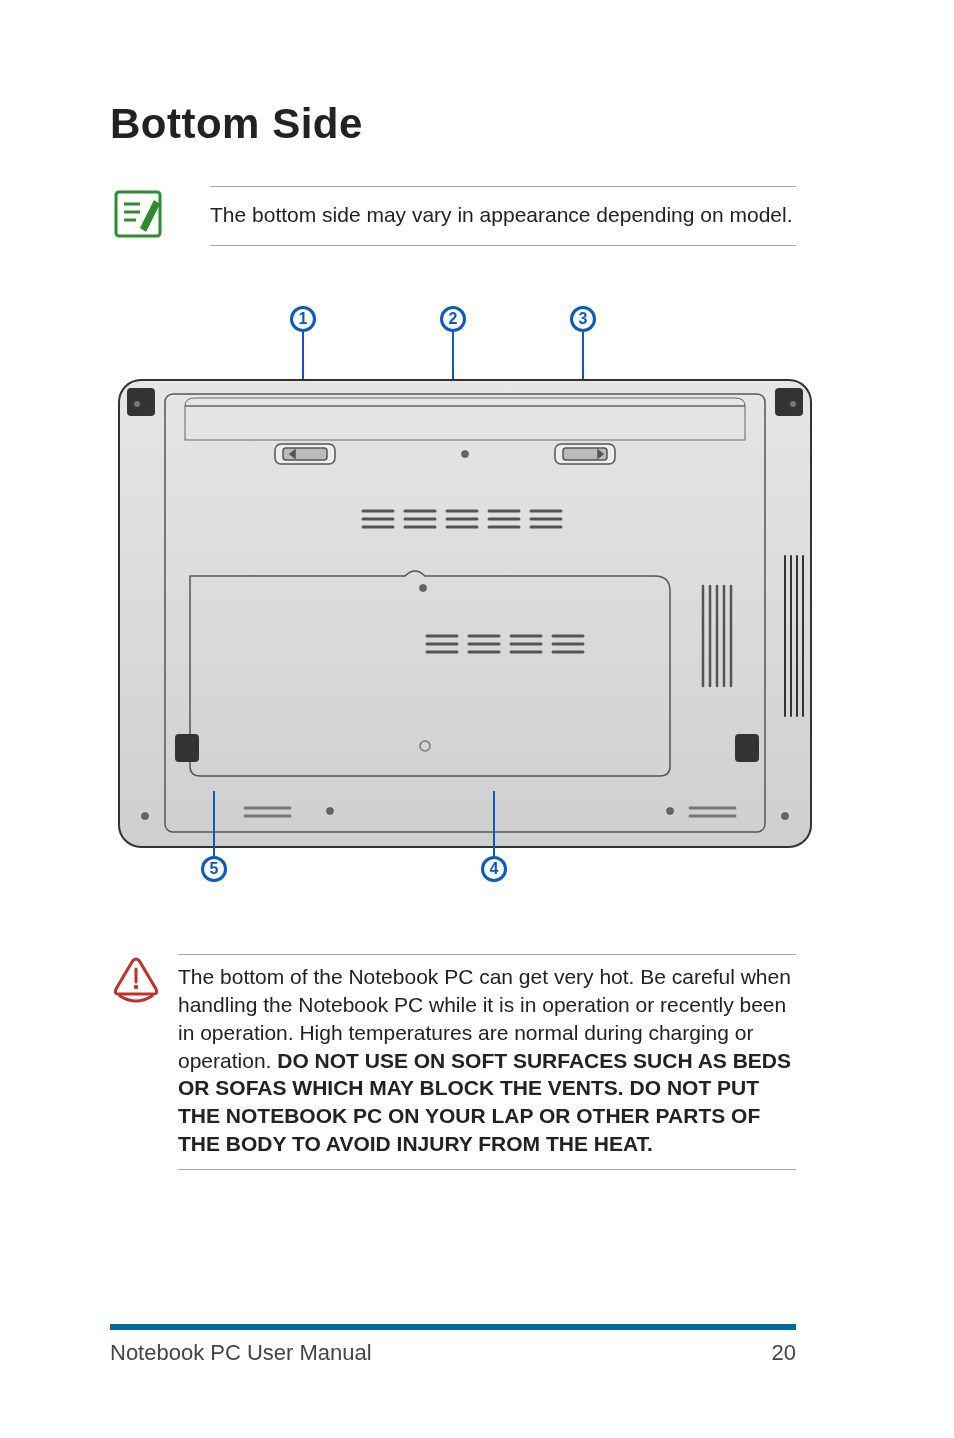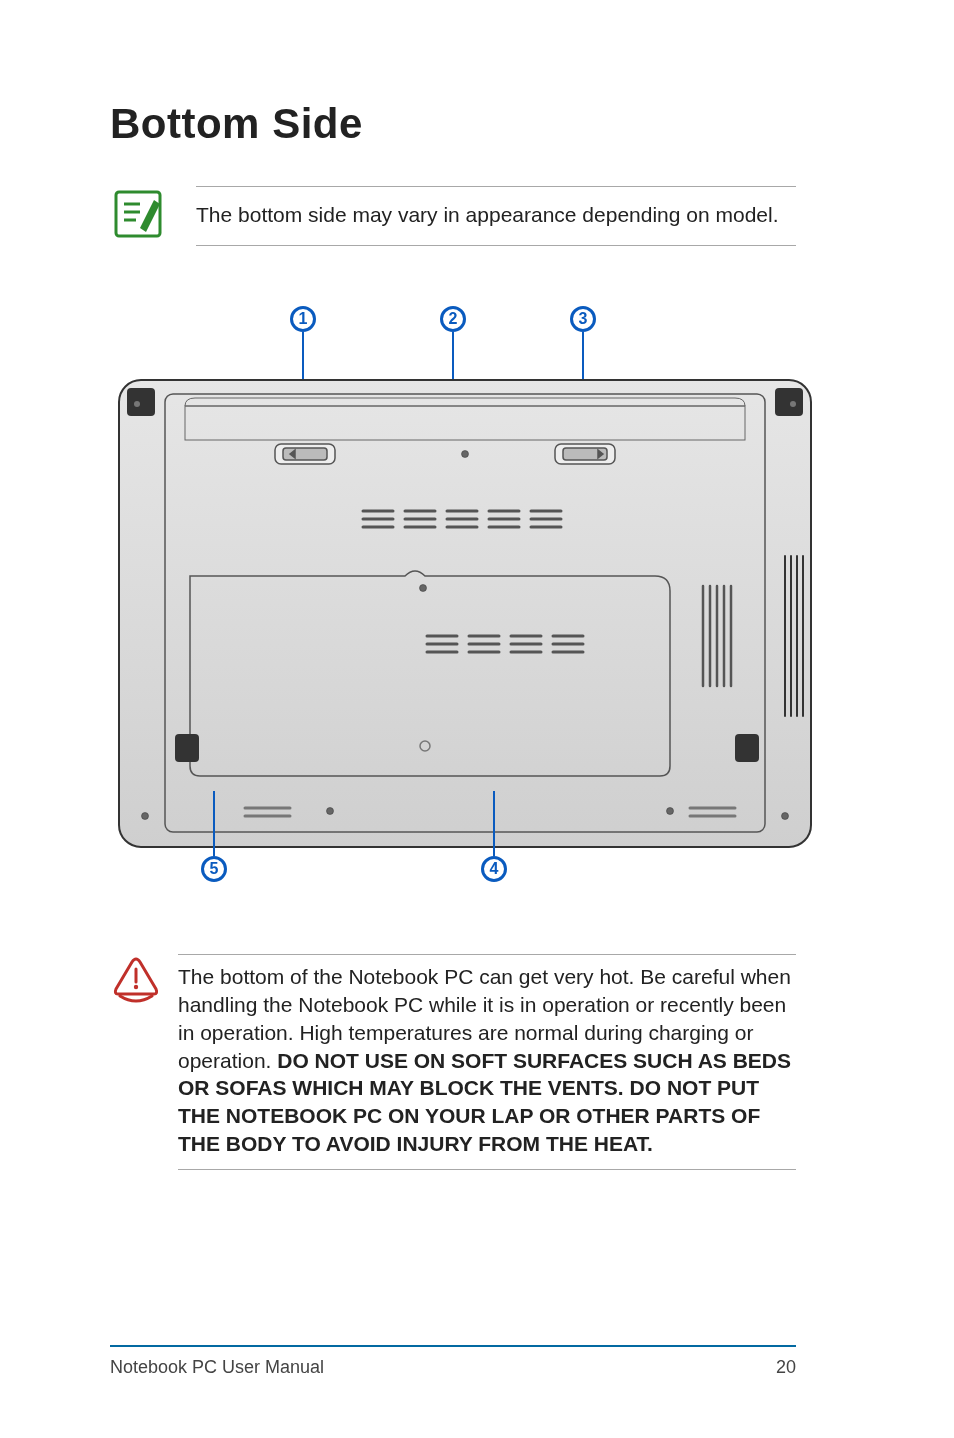--- a/index.html
+++ b/index.html
@@ -12,21 +12,21 @@
   }
   h1.title {
     font-size: 42px;
     font-weight: 700;
     margin-bottom: 38px;
     letter-spacing: 0.5px;
   }
   .note-row {
     display: flex;
     align-items: flex-start;
-    gap: 30px;
+    gap: 44px;
     margin-bottom: 6px;
     justify-content: space-between;
   }
   .note-icon {
     flex: 0 0 56px;
     height: 56px;
   }
   .note-text-wrap {
     flex: 1;
     border-top: 1px solid #a8a8a8;
@@ -82,26 +82,26 @@
     border-top: 1px solid #a8a8a8;
     border-bottom: 1px solid #a8a8a8;
     padding: 8px 0 12px 0;
     font-size: 21px;
     line-height: 1.32;
   }
   .warning-text-wrap b { font-weight: 700; }
   
   .footer {
     position: absolute;
-    left: 110px; right: 110px; bottom: 60px;
-    border-top: 2px solid #0369a1;
+    left: 110px; right: 110px; bottom: 72px;
+    border-top: 6px solid #0369a1;
     padding-top: 10px;
     display: flex;
     justify-content: space-between;
-    font-size: 18px;
+    font-size: 22px;
     color: #444;
   }
 </style>
 </head>
 <body>
 
 <div class="page">
 
   <h1 class="title">Bottom Side</h1>
 

